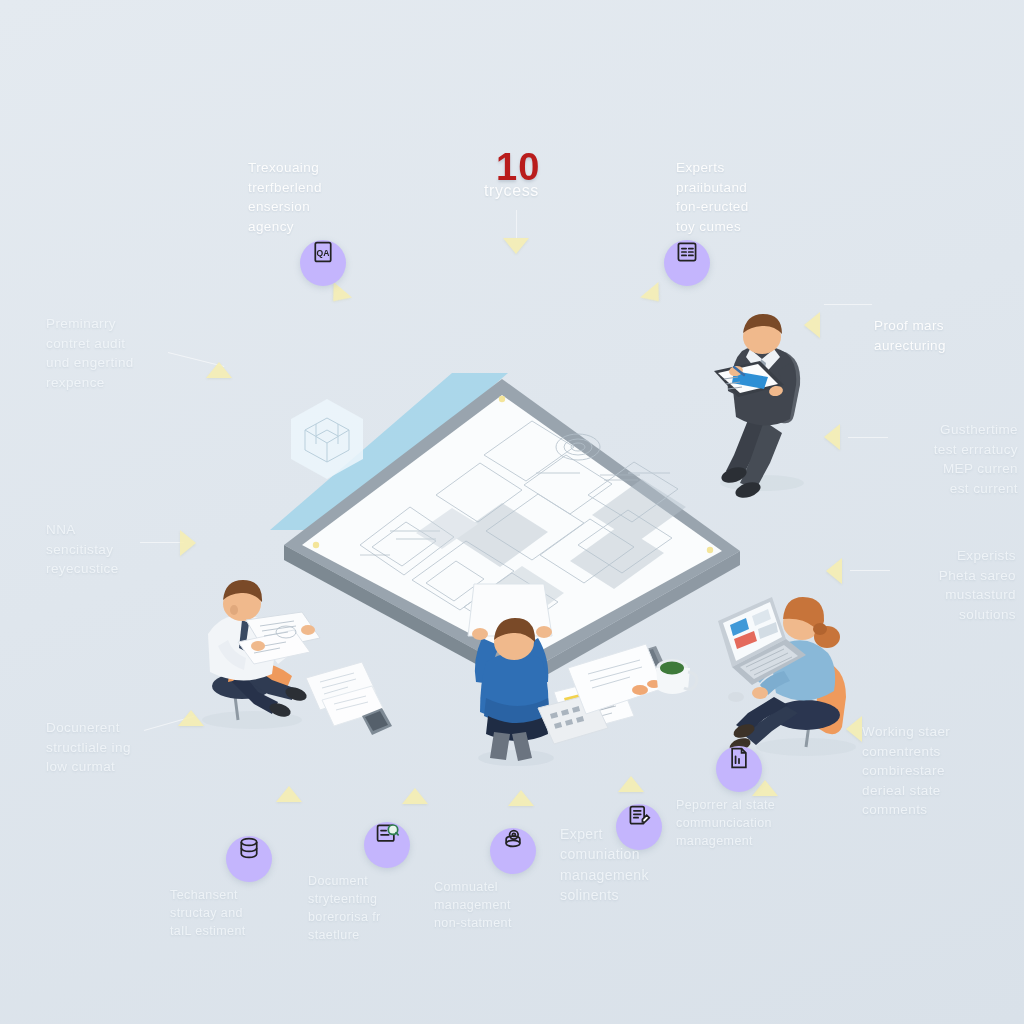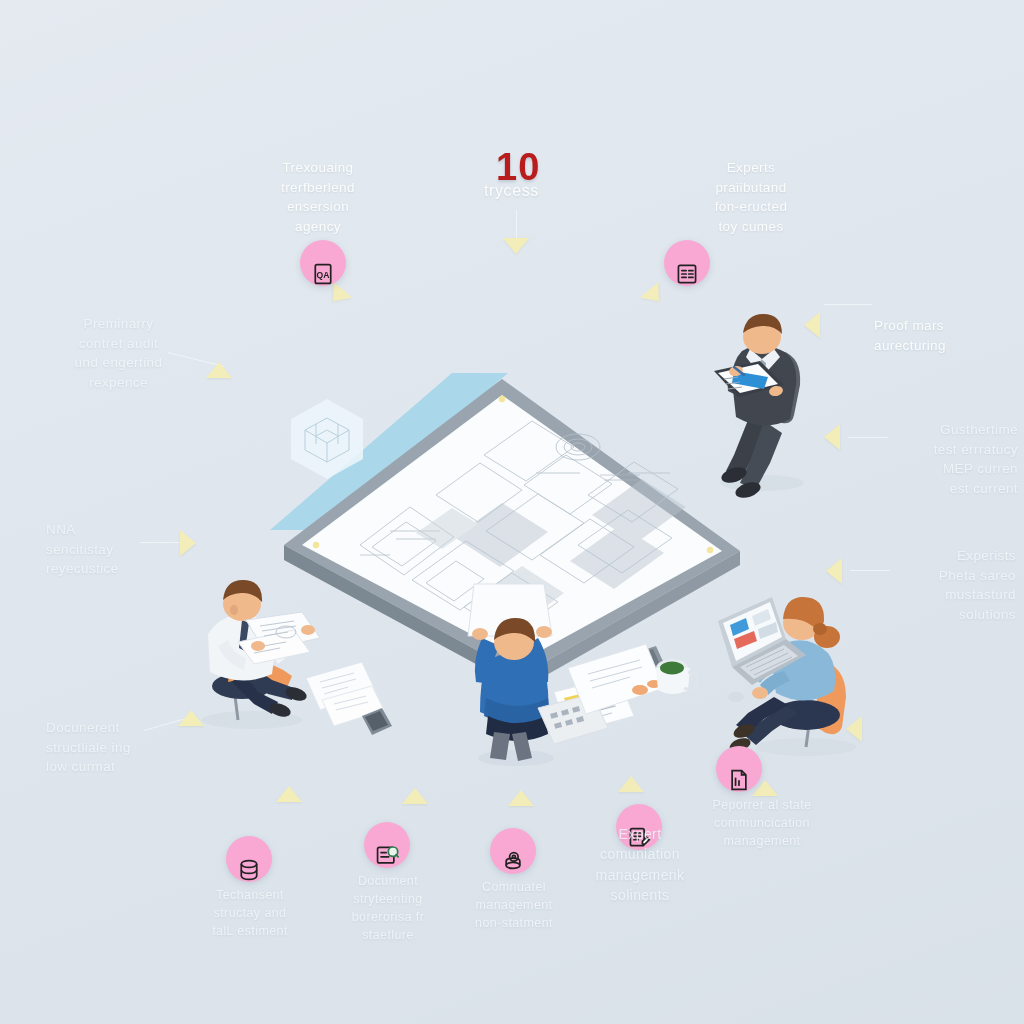--- a/index.html
+++ b/index.html
@@ -21,38 +21,38 @@
     font-size:13.5px;
     line-height:1.45;
     letter-spacing:.4px;
     text-shadow:0 1px 2px rgba(150,165,180,.35);
     opacity:.92;
     white-space:pre-line;
     pointer-events:auto;
   }
   .anno.dim{opacity:.78;color:#f4f8fb;}
   .anno.right{text-align:right;}
-  .anno.center{text-align:center;}
+  .anno.center{}
   .anno.left{text-align:left;}
 
   
   .bignum{
     position:absolute;color:#b91c1c;font-size:38px;font-weight:700;
     letter-spacing:1px;text-shadow:0 2px 3px rgba(140,155,172,.4);
   }
   .bignum-sub{
     position:absolute;color:#ffffff;font-size:16px;letter-spacing:.6px;
     opacity:.9;text-shadow:0 1px 2px rgba(150,165,180,.35);
   }
 
   
   .badge{
     position:absolute;width:46px;height:46px;border-radius:50%;
-    background:#f9a8d4;box-shadow:0 2px 6px rgba(120,140,160,.25);
-    display:flex;align-items:flex-end;justify-content:center;
+    background:#c4b5fd;box-shadow:0 2px 6px rgba(120,140,160,.25);
+    display:flex;align-items:flex-start;justify-content:center;
   }
   .badge svg{display:block;}
 
   
   .line{position:absolute;background:rgba(255,255,255,.55);height:1px;transform-origin:0 50%;}
   .vline{position:absolute;background:rgba(255,255,255,.5);width:1px;}
 
   
   .arrow{position:absolute;width:0;height:0;opacity:.85;
     filter:drop-shadow(0 1px 1px rgba(160,170,140,.25));}
@@ -359,20 +359,25 @@
   <div class="anno left" style="left:874px;top:284px;width:150px;margin-top:32px;">Proof mars
 aurecturing</div>
   <div class="anno right dim" style="left:862px;top:420px;width:156px;">Gusthertime
 test errratucy
 MEP curren
 est current</div>
   <div class="anno right dim" style="left:862px;top:546px;width:154px;">Experists
 Pheta sareo
 mustasturd
 solutions</div>
+  <div class="anno left dim" style="left:862px;top:722px;width:160px;">Working staer
+comentrents
+combirestare
+derieal state
+comments</div>
 
   <div class="line" style="left:168px;top:352px;width:58px;transform:rotate(14deg);"></div>
   <div class="arrow up" style="left:206px;top:362px;"></div>
 
   <div class="line" style="left:140px;top:542px;width:44px;"></div>
   <div class="arrow right" style="left:180px;top:530px;"></div>
 
   <div class="line" style="left:144px;top:730px;width:52px;transform:rotate(-16deg);"></div>
   <div class="arrow up" style="left:178px;top:710px;"></div>
 

